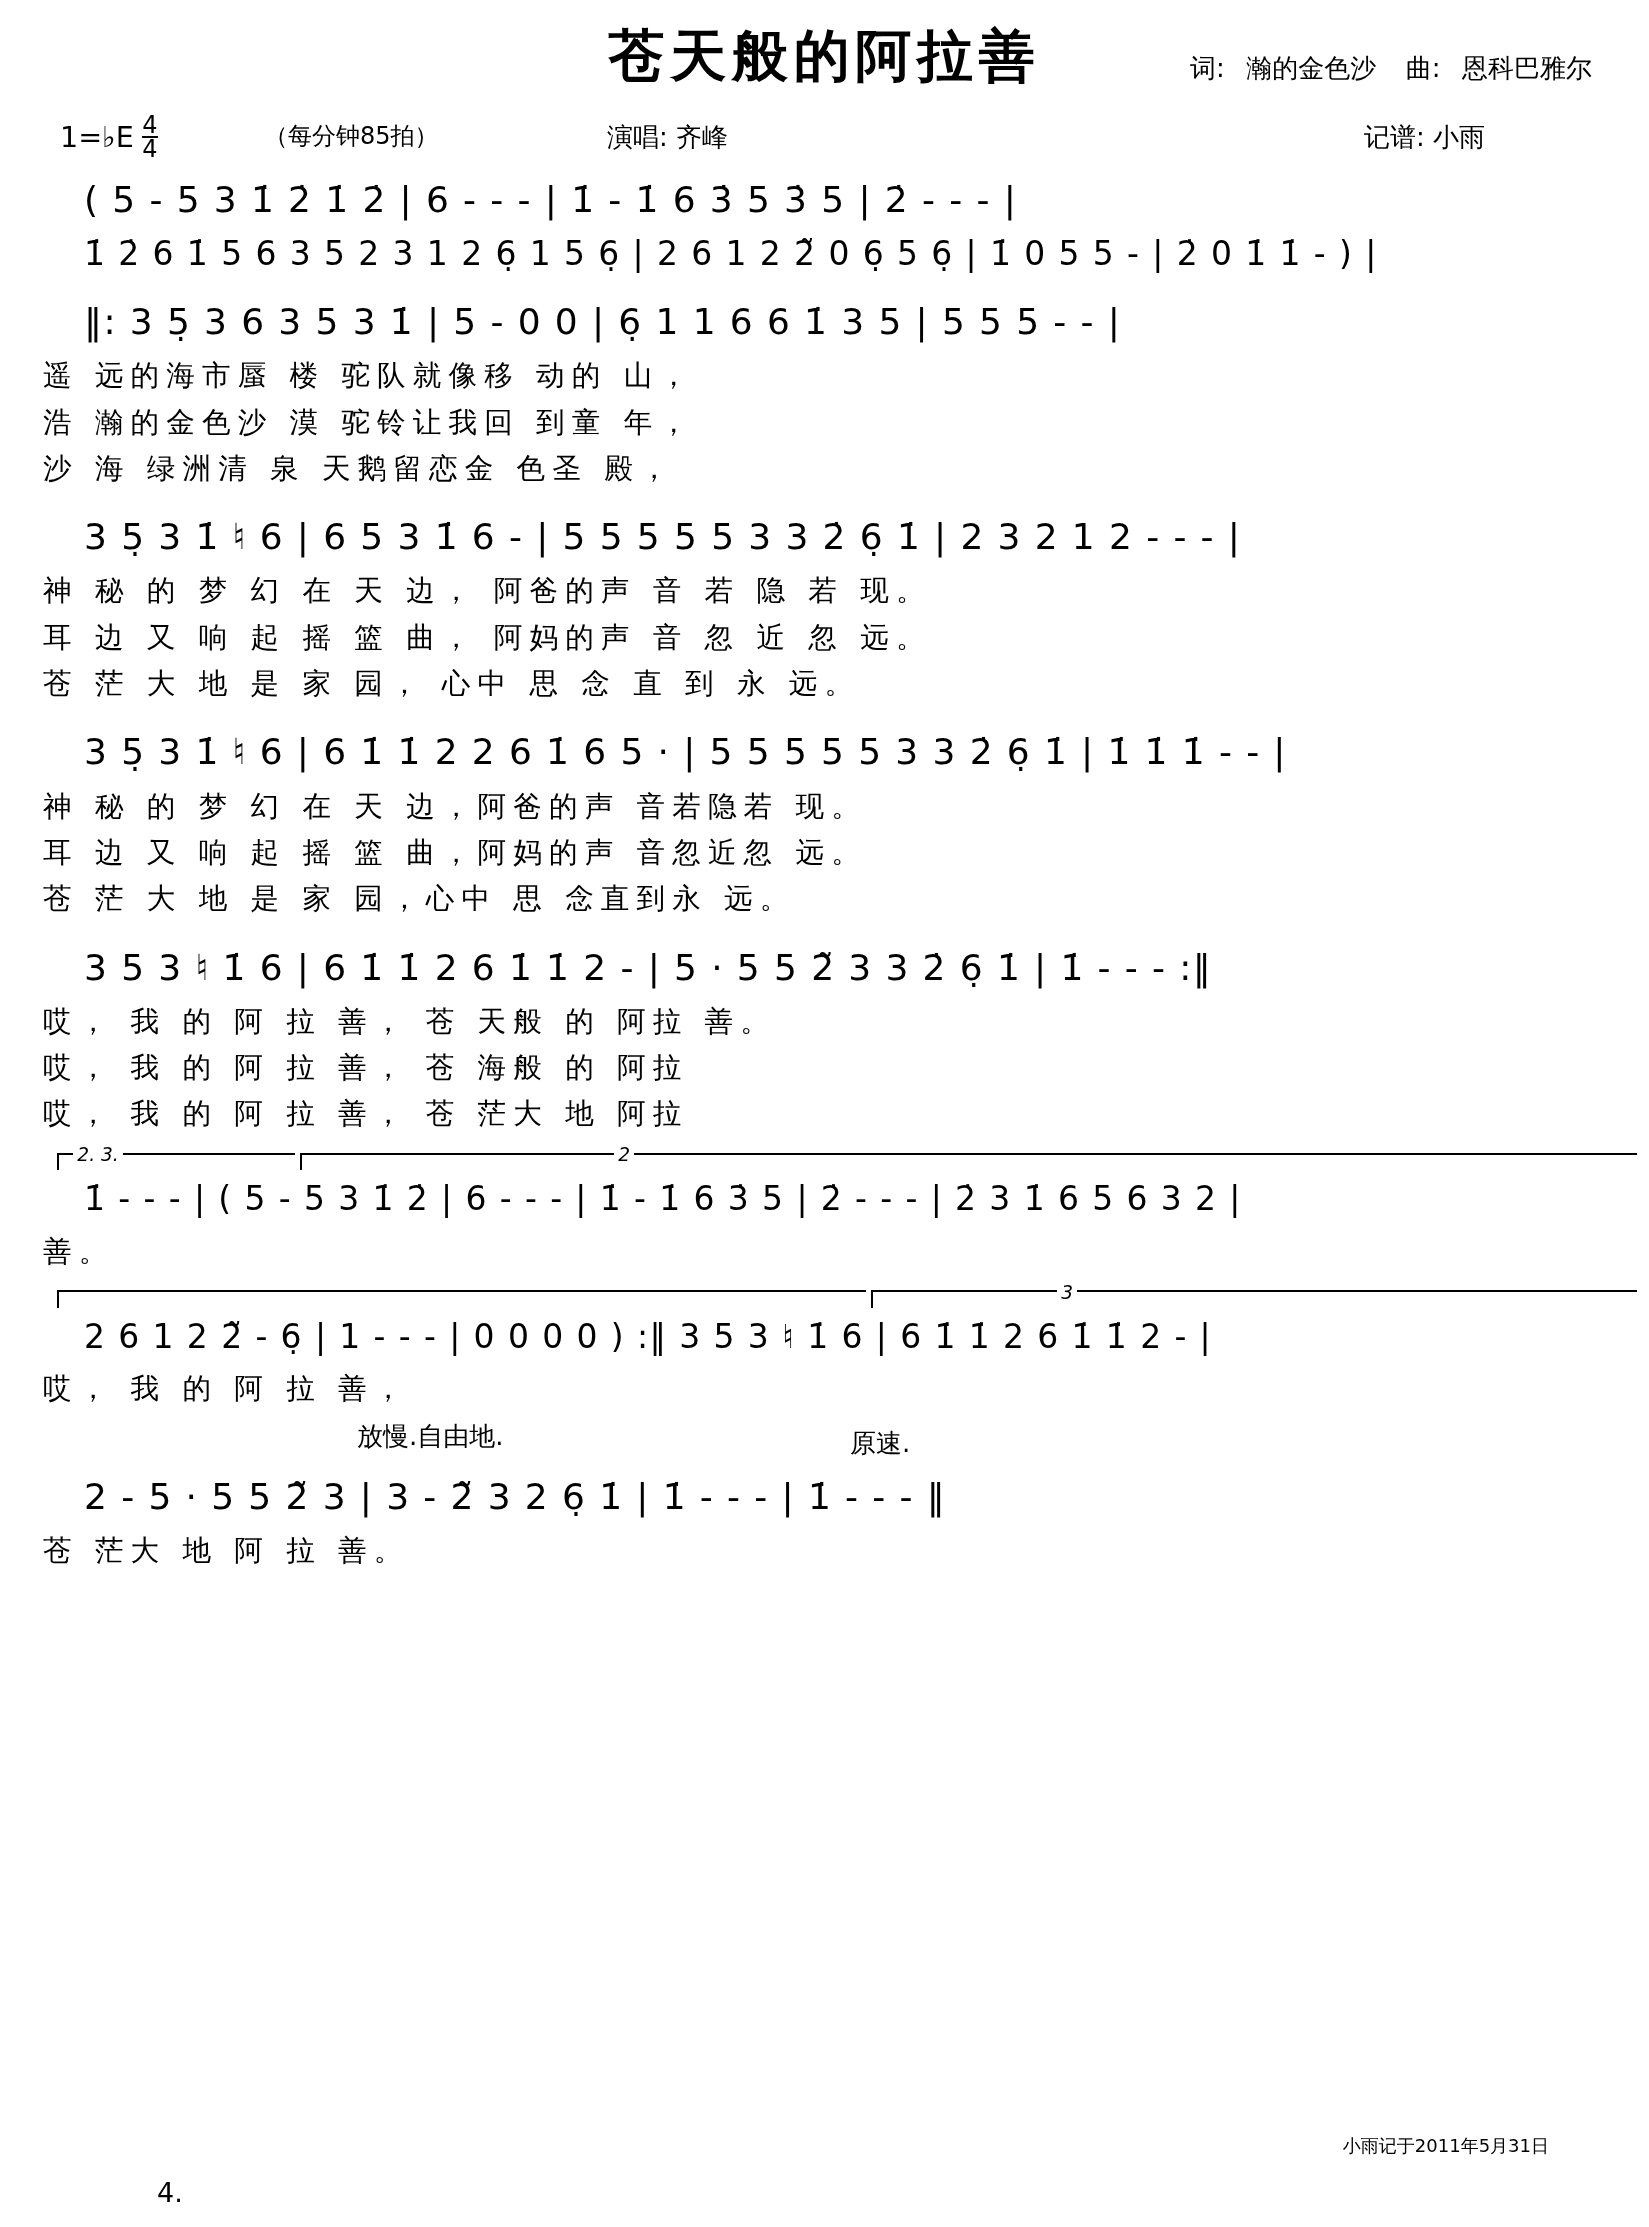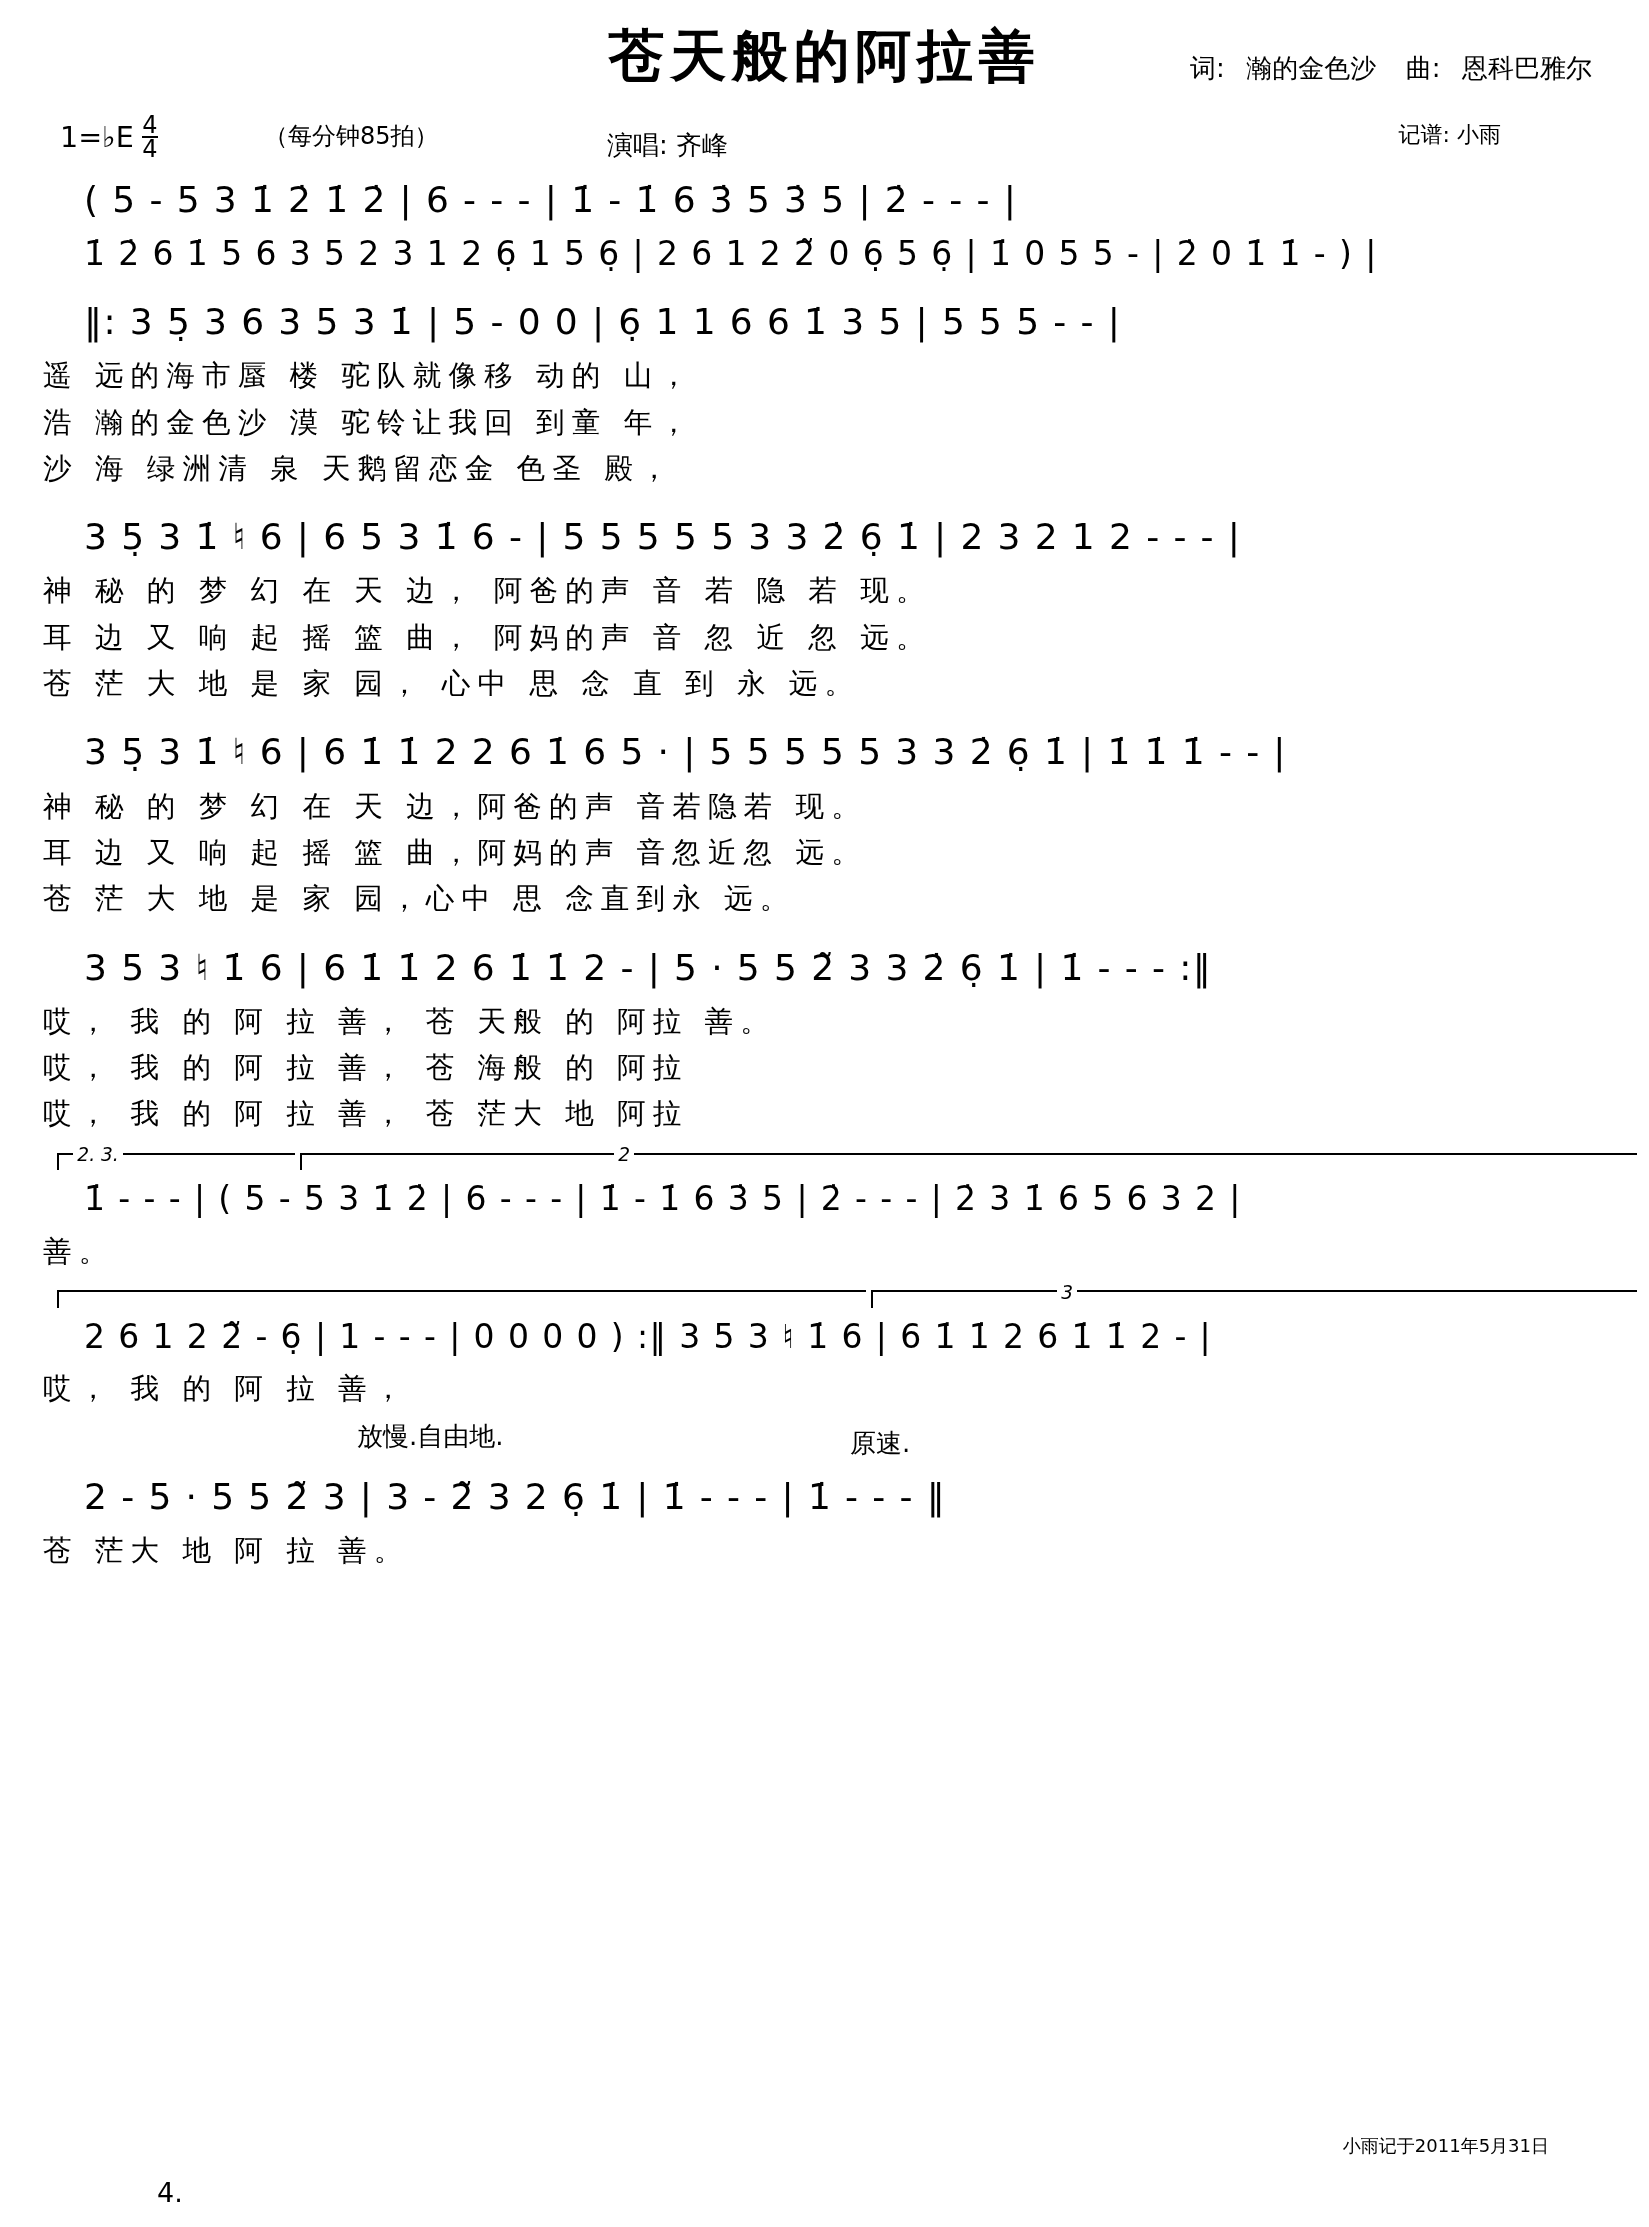--- a/index.html
+++ b/index.html
@@ -75,27 +75,26 @@
     position: absolute;
     left: 264px;
     top: 13px;
     font-size: 24px;
   }
   .singer {
     position: absolute;
     left: 607px;
     top: 13px;
     font-size: 26px;
-    margin-top: 8px;
   }
   .transcriber {
     position: absolute;
-    right: 148px;
+    right: 164px;
     top: 13px;
-    font-size: 22px;
+    font-size: 26px;
   }
 
   
   .music-line {
     position: relative;
     margin: 0 43px;
     font-family: "DejaVu Sans", sans-serif;
   }
   .notes {
     font-size: 36px;

